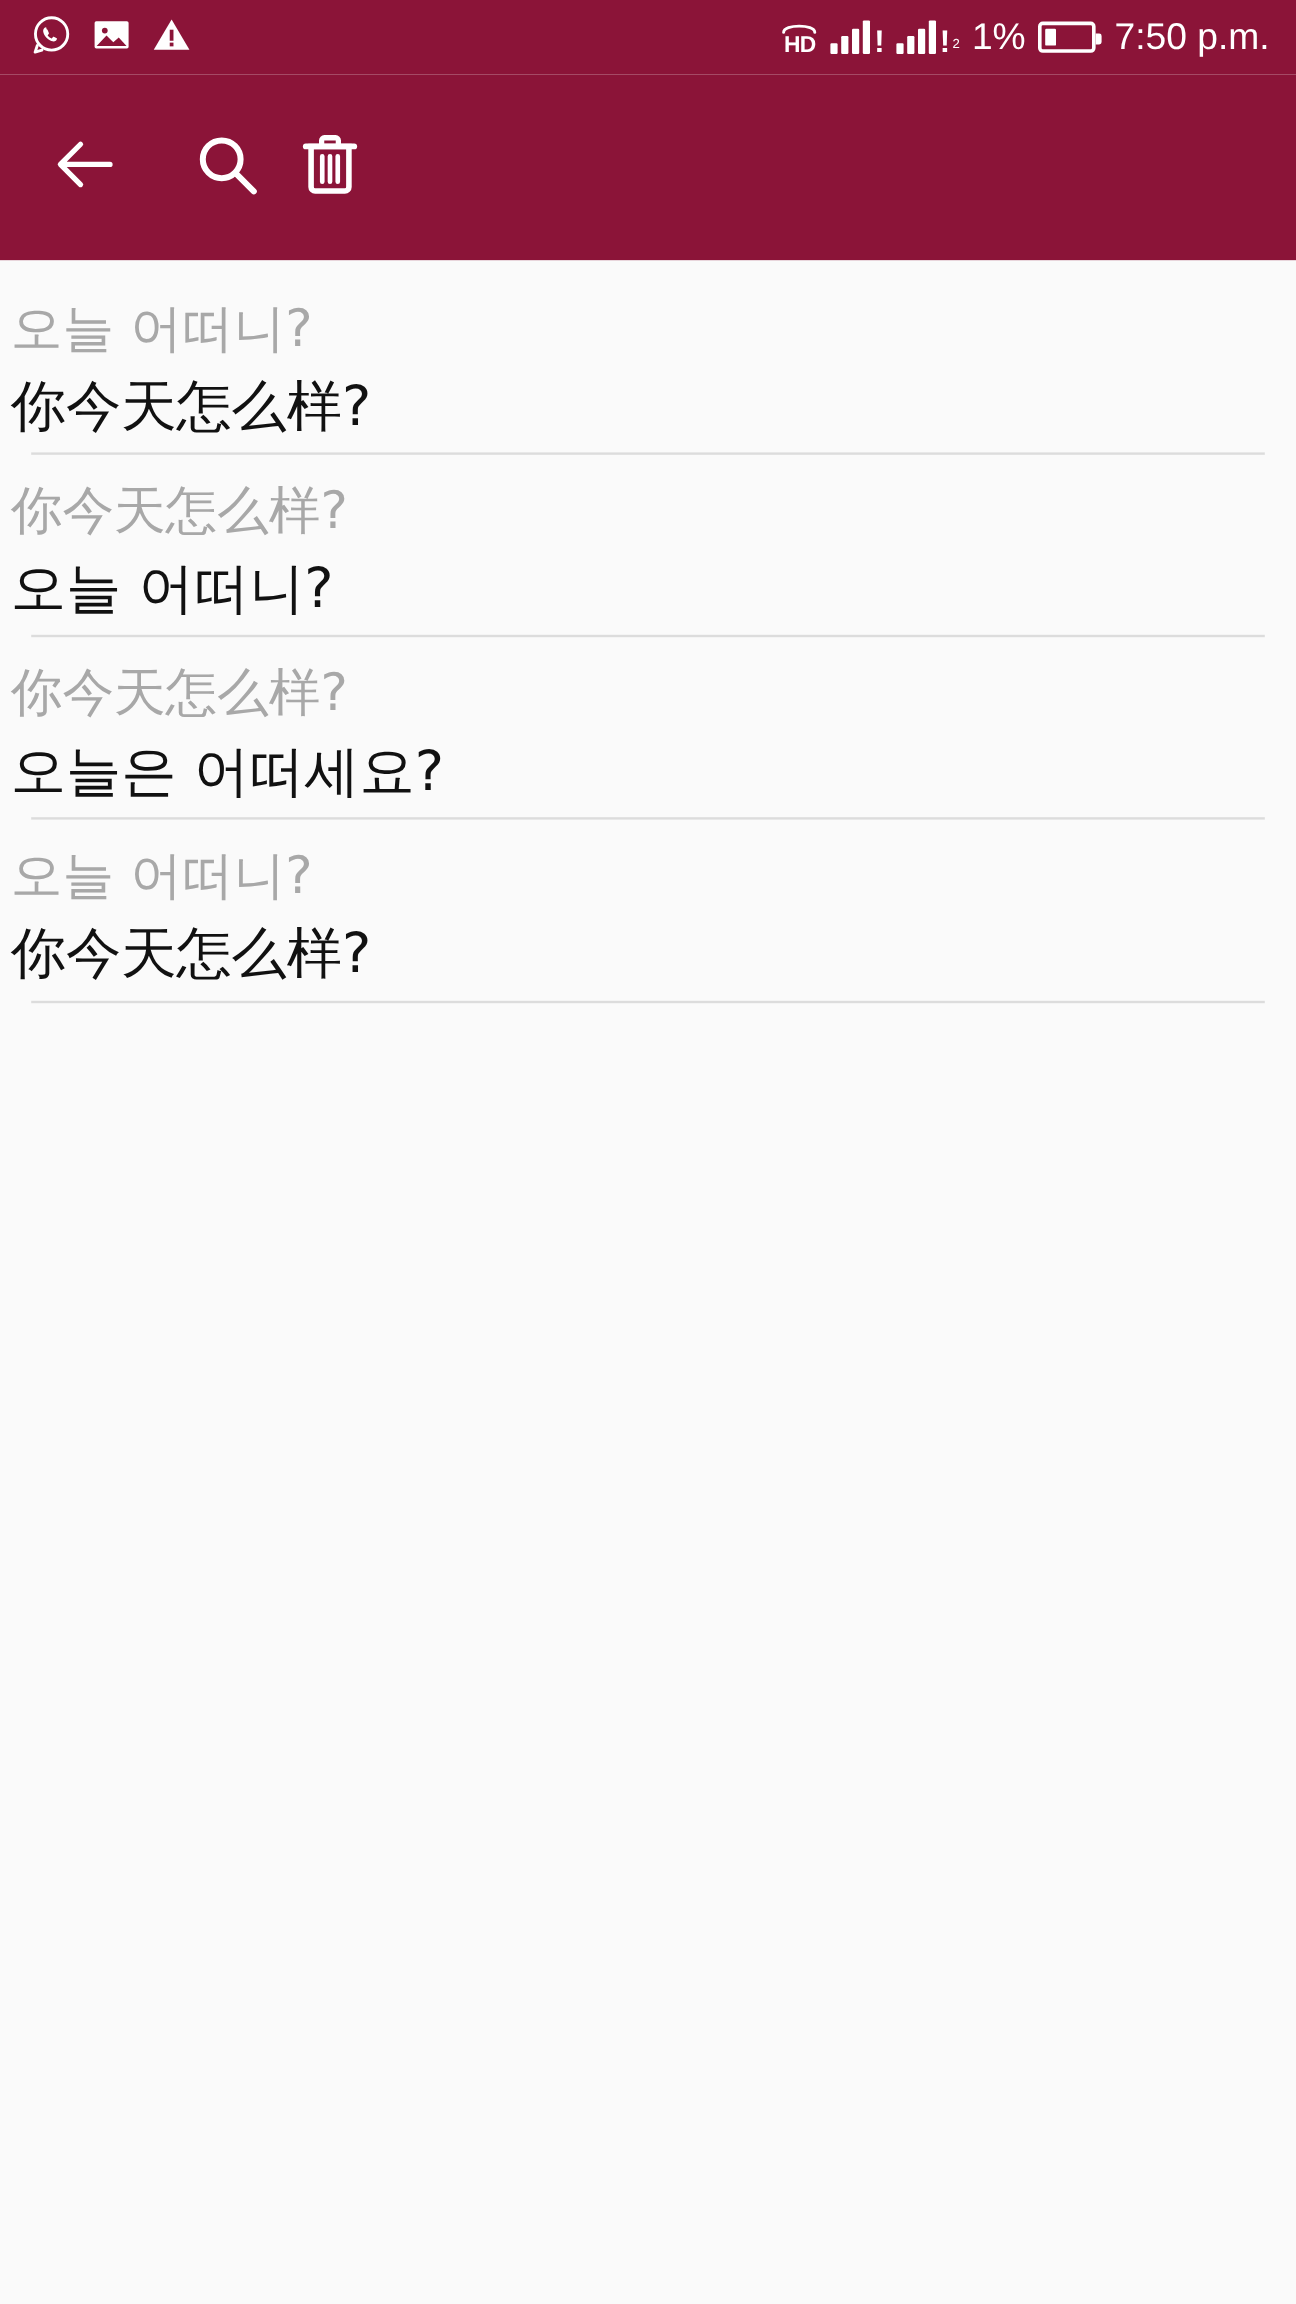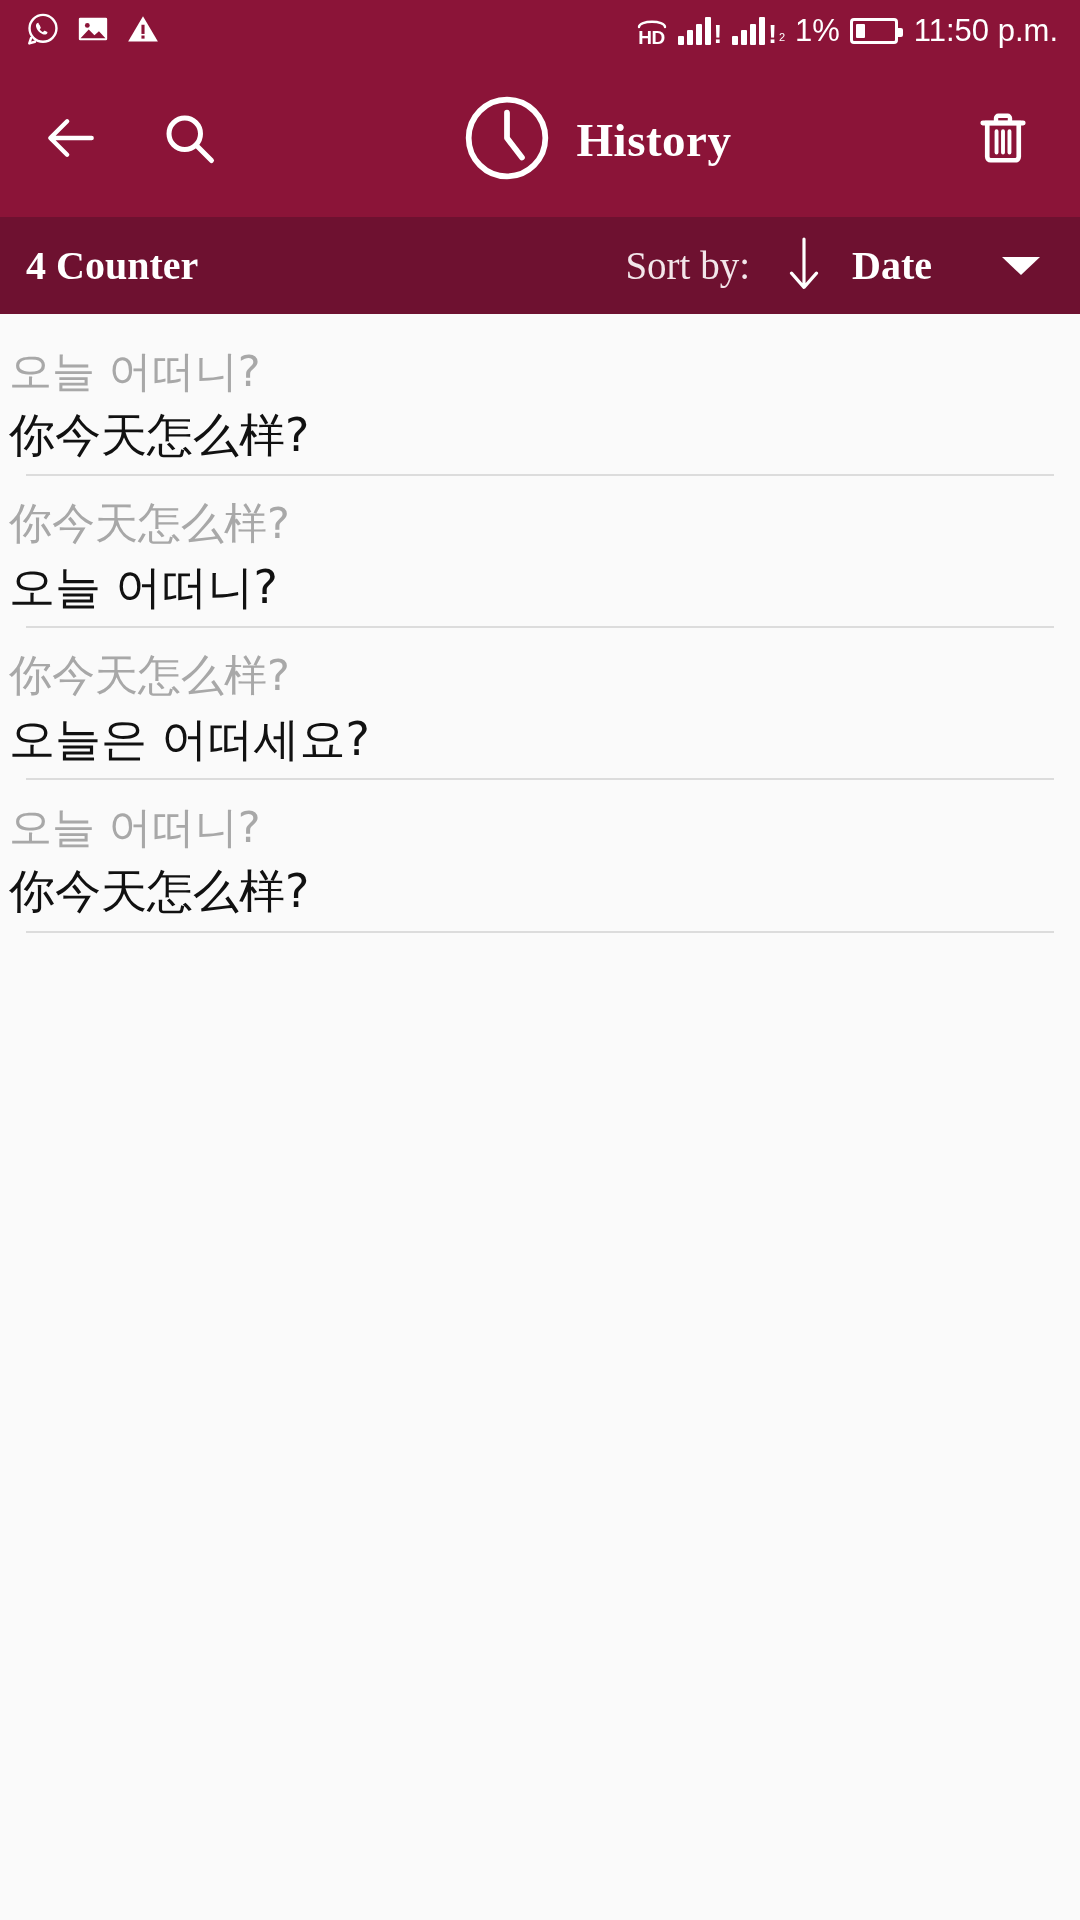--- a/index.html
+++ b/index.html
@@ -305,21 +305,21 @@
         <span class="sig-bang">!</span>
         <span class="sim-sub">2</span>
       </span>
 
       <span class="battery-pct">1%</span>
 
       <span class="battery">
         <span class="battery-fill" id="battery-fill" style="width:26%"></span>
       </span>
 
-      <span class="clock-text">11:50 p.m.</span>
+      <span class="clock-text">7:50 p.m.</span>
 
     </div>
   </div>
 
   <div class="app-bar">
 
     <div class="bar-btn">
       <span>
         <svg width="62" height="62" viewBox="0 0 24 24">
           <path d="M20 12 H4.5 M10.5 5.5 L4 12 L10.5 18.5" fill="none" stroke="#fff" stroke-width="1.7" stroke-linecap="round" stroke-linejoin="round"></path>
@@ -329,64 +329,34 @@
 
     <div class="bar-btn" style="margin-left:32px;">
       <span>
         <svg width="60" height="60" viewBox="0 0 24 24">
           <circle cx="10.3" cy="10.3" r="6.3" fill="none" stroke="#fff" stroke-width="2"></circle>
           <path d="M15.1 15.1 L21 21" fill="none" stroke="#fff" stroke-width="2" stroke-linecap="round"></path>
         </svg>
       </span>
     </div>
 
-    <div class="title-group">
-      <span>
-        <svg width="92" height="92" viewBox="0 0 24 24">
-          <circle cx="12" cy="12" r="10" fill="none" stroke="#fff" stroke-width="1.5"></circle>
-          <path d="M12 5.4 V12 L15.9 17.1" fill="none" stroke="#fff" stroke-width="1.5" stroke-linecap="round" stroke-linejoin="round"></path>
-        </svg>
-      </span>
-      <span class="app-title">History</span>
-    </div>
 
     <div class="bar-btn">
       <span>
         <svg width="62" height="62" viewBox="0 0 24 24">
           <path d="M4.2 6.2 H19.8" fill="none" stroke="#fff" stroke-width="1.9" stroke-linecap="round"></path>
           <path d="M9.3 6 V4.3 a0.9 0.9 0 0 1 0.9 -0.9 h3.6 a0.9 0.9 0 0 1 0.9 0.9 V6" fill="none" stroke="#fff" stroke-width="1.7"></path>
           <path d="M5.9 6.2 h12.2 v13.1 a1.3 1.3 0 0 1 -1.3 1.3 H7.2 a1.3 1.3 0 0 1 -1.3 -1.3 Z" fill="none" stroke="#fff" stroke-width="1.8"></path>
           <path d="M9.5 9.4 V17.6 M12 9.4 V17.6 M14.5 9.4 V17.6" fill="none" stroke="#fff" stroke-width="1.5" stroke-linecap="round"></path>
         </svg>
       </span>
     </div>
 
   </div>
 
-  <div class="sort-bar">
-
-    <span class="counter-label">4 Counter</span>
-
-    <div class="sort-group">
-      <span class="sort-by-label">Sort by:</span>
-
-      <span class="sort-arrow">
-        <span>
-          <svg width="40" height="58" viewBox="0 0 24 34">
-            <path d="M12 2 V30 M4.5 22.5 L12 31 L19.5 22.5" fill="none" stroke="#fff" stroke-width="1.9" stroke-linecap="round" stroke-linejoin="round"></path>
-          </svg>
-        </span>
-      </span>
-
-      <span class="sort-value">Date</span>
-
-      <span class="caret"></span>
-    </div>
-
-  </div>
 
   <div class="history-list" id="history-list">
       <div class="history-item">
         <div class="item-source">오늘 어떠니?</div>
         <div class="item-result">你今天怎么样?</div>
         <div class="divider"></div>
       </div>
       <div class="history-item">
         <div class="item-source">你今天怎么样?</div>
         <div class="item-result">오늘 어떠니?</div>

